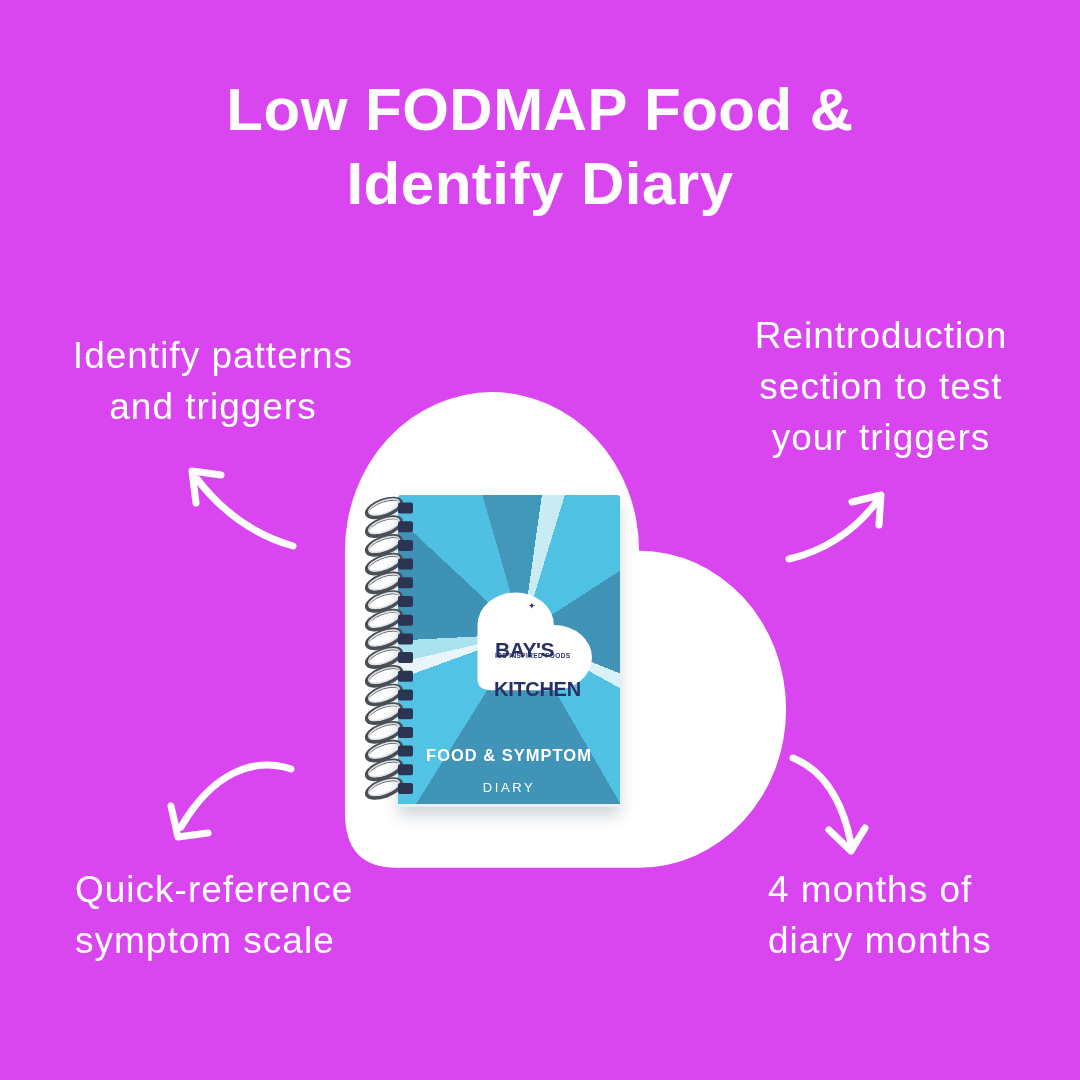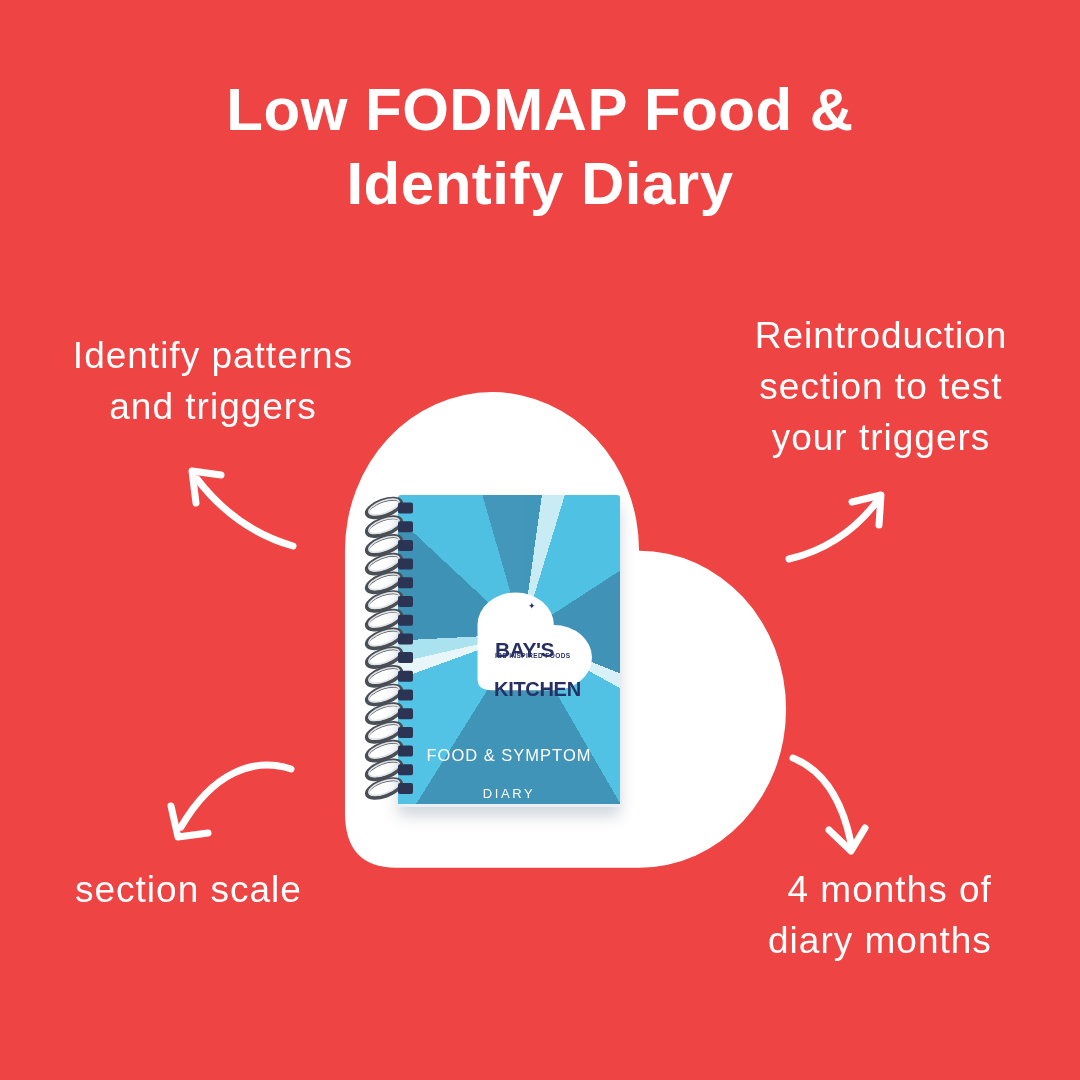--- a/index.html
+++ b/index.html
@@ -1,34 +1,34 @@
 <!DOCTYPE html>
 <html><head>
 <meta charset="utf-8">
 <style>
   html,body{margin:0;padding:0;background:#4695B9;}
   .canvas{
     position:relative;width:1080px;height:1080px;overflow:hidden;
-    background:#ef4444;
+    background:#d946ef;
     font-family:"Liberation Sans",sans-serif;
   }
   
   .title{
     position:absolute;left:0;top:73px;width:1080px;margin:0;
     text-align:center;color:#fff;font-size:60px;line-height:74px;
     font-weight:700;letter-spacing:.5px;
   }
   .title span{display:block;}
   
   .feat{position:absolute;color:#fff;font-size:37px;line-height:51px;letter-spacing:1px;font-weight:400;}
   .feat span{display:block;}
   .feat.tl{left:30px;top:330px;width:366px;text-align:center;}
   .feat.tr{left:698px;top:310px;width:366px;text-align:center;}
   .feat.bl{left:75px;top:864px;text-align:left;}
-  .feat.br{left:768px;top:864px;text-align:right;}
+  .feat.br{left:768px;top:864px;text-align:left;}
   
   .heart-svg{position:absolute;left:343px;top:390px;}
   .logo-heart-svg{position:absolute;left:477px;top:592px;}
   .cover{
     position:absolute;left:398px;top:495px;width:222px;height:309px;
     border-radius:3px;
     box-shadow:0 9px 16px rgba(20,50,75,.20);
     border-bottom:3px solid #e9f0f3;
     background:conic-gradient(from 0deg at 56% 45%,
       #4197BA 0deg 8deg,
@@ -44,22 +44,22 @@
       #3E92B5 267deg 313deg,
       #4FC0E1 313deg 344deg,
       #4297BA 344deg 360deg);
   }
   .spiral-svg{position:absolute;left:338px;top:492px;}
   .brand-line1{position:absolute;left:495px;top:610px;font-size:21px;font-weight:700;color:#273063;letter-spacing:-.5px;margin-top:28px;}
   .brand-star{position:absolute;left:528px;top:601px;font-size:9px;color:#273063;}
   .brand-line2{position:absolute;left:494px;top:631px;font-size:20px;font-weight:700;color:#273063;letter-spacing:-.3px;margin-top:47px;}
   .brand-tagline{position:absolute;left:495px;top:652px;font-size:6.5px;font-weight:700;color:#273063;letter-spacing:.4px;}
   .cover-text{position:absolute;left:398px;top:746px;width:222px;text-align:center;color:#fff;}
-  .cover-title{font-size:16.5px;font-weight:400;letter-spacing:1px;}
-  .cover-sub{font-size:13px;letter-spacing:2.6px;margin-top:21px;}
+  .cover-title{font-size:16.5px;font-weight:700;letter-spacing:1px;}
+  .cover-sub{font-size:13px;letter-spacing:2.6px;margin-top:15px;}
   
   .arrows{position:absolute;left:0;top:0;}
   .arrows path{fill:none;stroke:#fff;stroke-width:7;stroke-linecap:round;stroke-linejoin:round;}
 </style>
 </head>
 <body>
 
 <div class="canvas">
 
   <h1 class="title">
@@ -70,21 +70,22 @@
   <div class="feat tr">
     <span>Reintroduction</span>
     <span>section to test</span>
     <span>your triggers</span>
   </div>
   <div class="feat tl">
     <span>Identify patterns</span>
     <span>and triggers</span>
   </div>
   <div class="feat bl">
-    <span>section scale</span>
+    <span>Quick-reference</span>
+    <span>symptom scale</span>
   </div>
   <div class="feat br">
     <span>4 months of</span>
     <span>diary months</span>
   </div>
 
   <svg class="heart-svg" width="447" height="482" viewBox="-2 -152 456 456" preserveAspectRatio="none">
     <path d="M 0 0 A 150 150 0 0 1 300 0 A 150 150 0 0 1 300 300 L 52 300 Q 0 300 0 248 Z" fill="#FFFFFF"></path>
   </svg>
 

